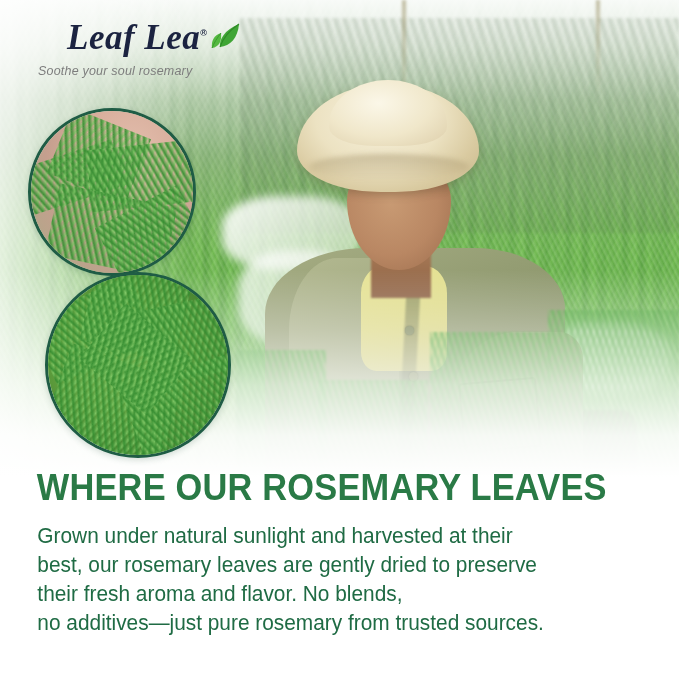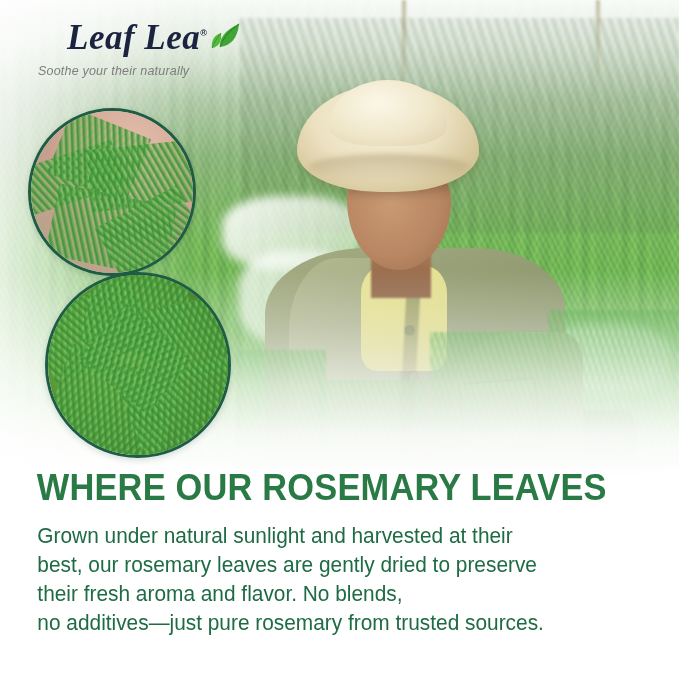--- a/index.html
+++ b/index.html
@@ -446,21 +446,21 @@
       <div class="logo-word"><span>Leaf Lea</span><span class="logo-tm">®</span></div>
       <span class="logo-leaf">
         <svg width="34" height="34" viewBox="0 0 34 34">
           <path d="M31 3 C30 17 22 25 12 26 C11 19 16 9 31 3 Z" fill="#3fa535"></path>
           <path d="M31 3 C22 9 15 17 12 26" stroke="#2f8a28" stroke-width="1.1" fill="none"></path>
           <path d="M13 12 C6 14 3 20 4 27 C11 26 14 20 13 12 Z" fill="#53b93f"></path>
           <path d="M13 12 C9 17 6 22 4 27" stroke="#3a9a2e" stroke-width="1" fill="none"></path>
         </svg>
       </span>
     </div>
-    <div class="logo-tagline">Soothe your their naturally</div>
+    <div class="logo-tagline">Soothe your soul rosemary</div>
   </div>
 
   <div class="circle circle-top">
     <div class="circle-img ci-top-bg"></div>
     <div class="sprig" style="left:-6px;top:42px;width:96px;height:48px;transform:rotate(-18deg);"></div>
     <div class="sprig" style="left:26px;top:10px;width:84px;height:70px;transform:rotate(22deg);"></div>
     <div class="sprig" style="left:58px;top:34px;width:104px;height:62px;transform:rotate(-6deg);"></div>
     <div class="sprig" style="left:20px;top:84px;width:120px;height:72px;transform:rotate(12deg);"></div>
     <div class="sprig" style="left:74px;top:92px;width:92px;height:66px;transform:rotate(-28deg);"></div>
   </div>

